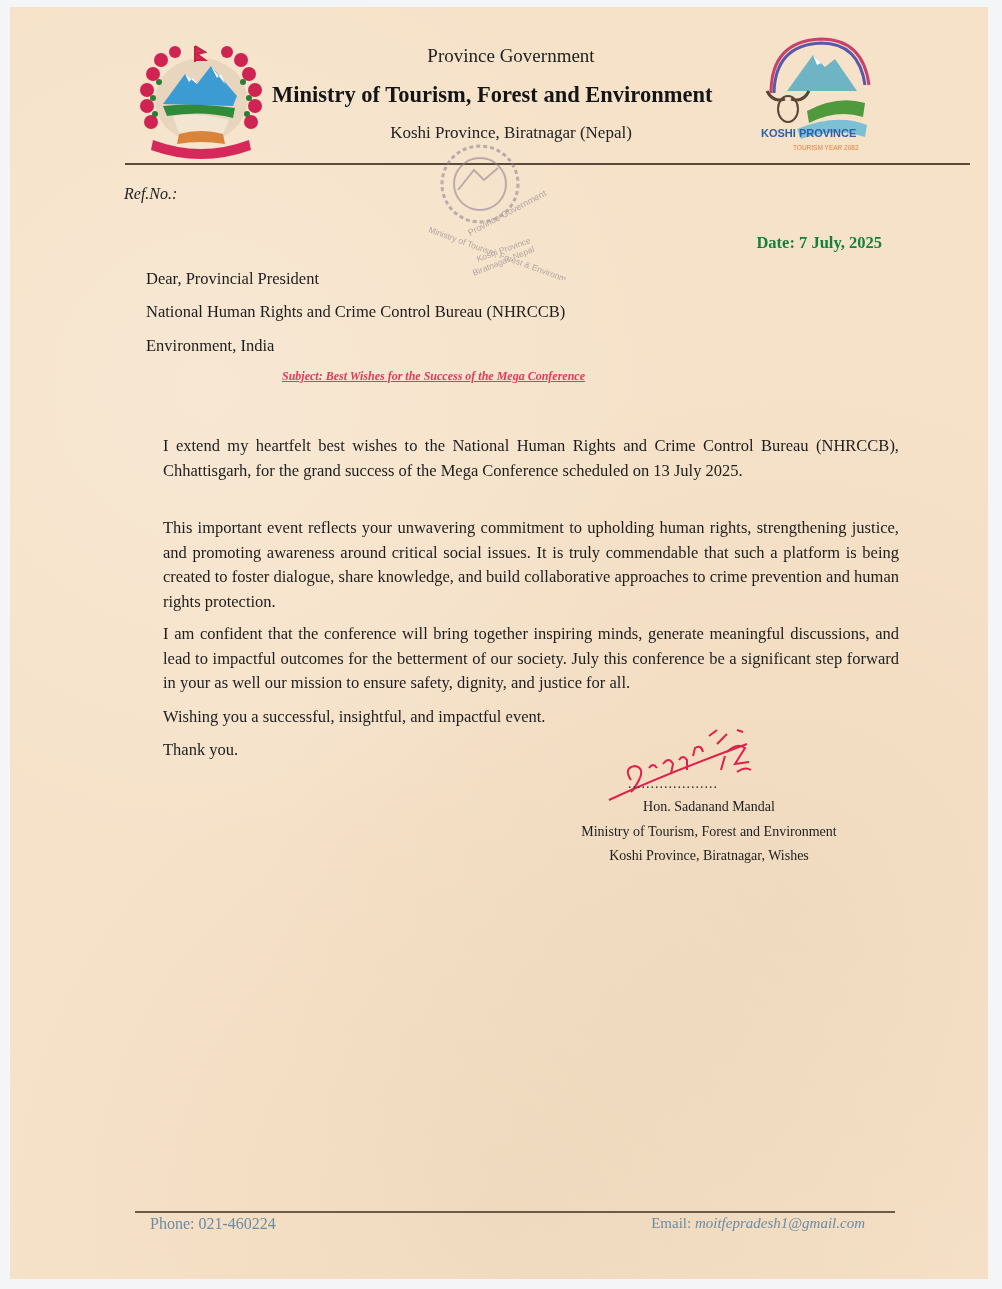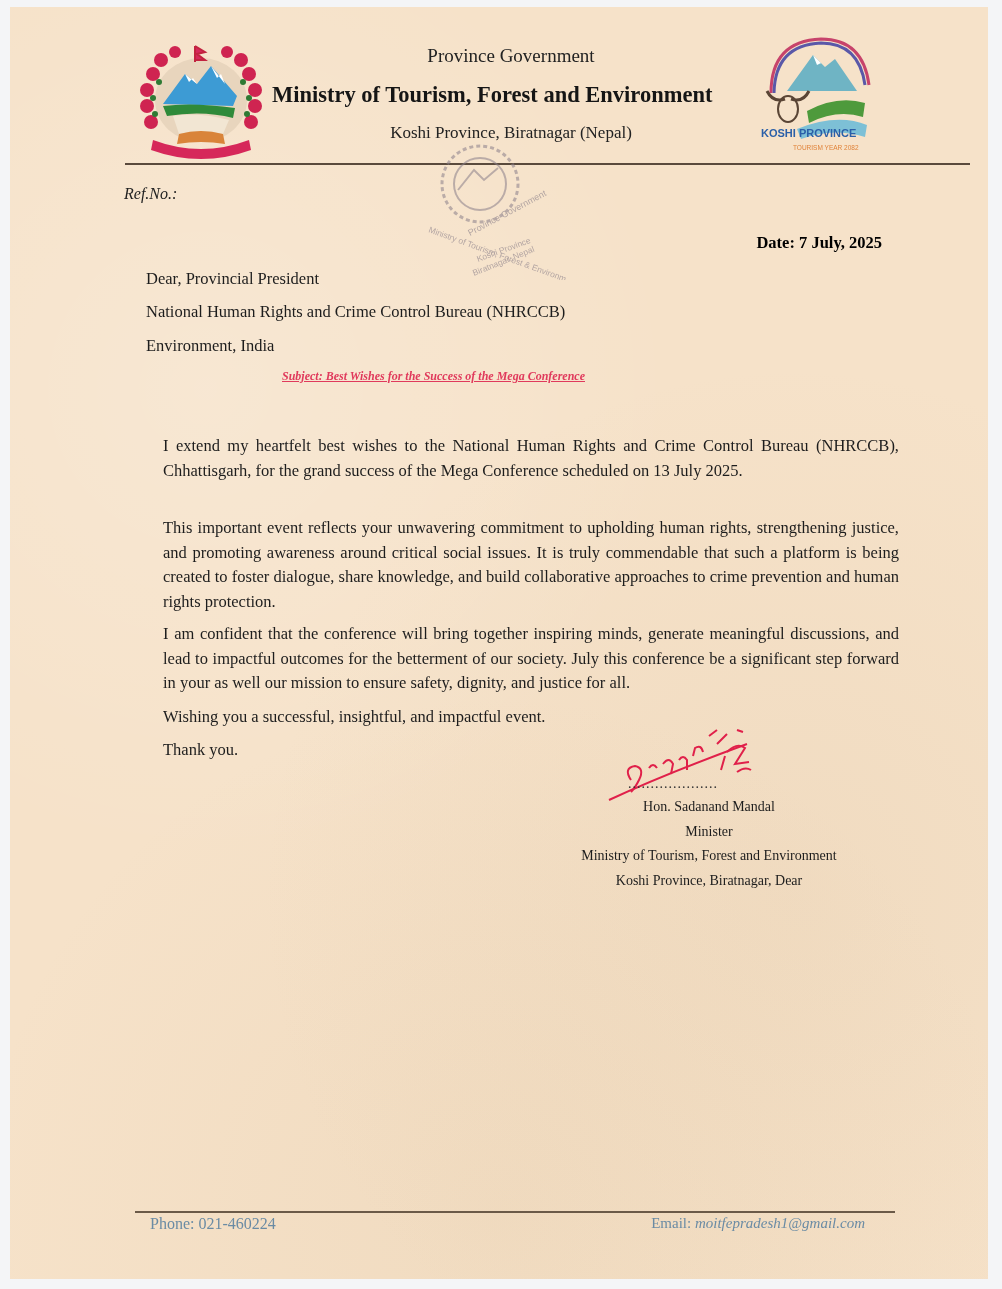--- a/index.html
+++ b/index.html
@@ -15,21 +15,21 @@
       radial-gradient(circle at 20% 30%, rgba(255,255,255,0.18), transparent 40%),
       radial-gradient(circle at 80% 70%, rgba(200,170,130,0.12), transparent 45%),
       radial-gradient(circle at 50% 95%, rgba(210,180,140,0.15), transparent 40%);
   }
   .abs { position: absolute; }
   .hdr-line1 { left: 0; width: 1002px; top: 45px; text-align: center; font-size: 19px; color: #222; padding-left: 20px; box-sizing: border-box; }
   .hdr-line2 { left: 272px; top: 82px; font-size: 22.5px; font-weight: bold; color: #151515; }
   .hdr-line3 { left: 0; width: 1002px; top: 123px; text-align: center; font-size: 17px; color: #222; padding-left: 20px; box-sizing: border-box; }
   .rule-top { left: 125px; top: 163px; width: 845px; height: 2px; background: #5a4a3c; }
   .ref { left: 124px; top: 185px; font-size: 16px; font-style: italic; color: #222; }
-  .date { right: 120px; top: 233px; font-size: 16.5px; font-weight: bold; color: #000000; }
+  .date { right: 120px; top: 233px; font-size: 16.5px; font-weight: bold; color: #15803d; }
   .addr { left: 146px; font-size: 16.5px; color: #1d1d1d; }
   .subject { left: 282px; top: 369px; font-size: 12px; font-weight: bold; font-style: italic; color: #e03a5c; text-decoration: underline; }
   .para { left: 163px; width: 736px; font-size: 16.5px; line-height: 24.5px; color: #1d1d1d; text-align: justify; margin: 0; }
   .sig-block { left: 528px; top: 795px; width: 362px; text-align: center; font-size: 14px; line-height: 24.5px; color: #1d1d1d; }
   .dots { left: 628px; top: 776px; font-size: 14px; letter-spacing: 1px; color: #333; }
   .rule-bottom { left: 135px; top: 1211px; width: 760px; height: 2px; background: #6b5a48; }
   .phone { left: 150px; top: 1215px; font-size: 16px; color: #6a8ba4; }
   .email { right: 137px; top: 1215px; font-size: 15px; color: #6a8ba4; }
   .email i { font-style: italic; }
   .emblem { left: 133px; top: 44px; width: 136px; height: 118px; }
@@ -123,20 +123,19 @@
   <path d="M4 78 Q60 52 142 22" stroke="#e0204a" stroke-width="2" fill="none"></path>
   <path d="M26 58 Q18 46 30 44 Q40 46 34 58 Q30 66 26 70" stroke="#e0204a" stroke-width="2" fill="none"></path>
   <path d="M44 46 q4 -6 8 0 M58 42 q6 -8 10 0 l-2 10 M74 38 q4 -6 8 0 l0 10 M88 34 l2 -8 q6 -4 8 4" stroke="#e0204a" stroke-width="2" fill="none"></path>
   <path d="M104 14 l8 -6 M112 22 l10 -10 M122 30 q10 -10 18 -4 l-10 16 l14 -2 M132 8 l6 2" stroke="#e0204a" stroke-width="2" fill="none"></path>
   <path d="M116 48 l4 -14 M132 50 q8 -6 14 -2" stroke="#e0204a" stroke-width="2" fill="none"></path>
 </svg>
 <div class="abs dots">....................</div>
 
 <div class="abs sig-block">
   <div>Hon. Sadanand Mandal</div>
-  <div>Minister</div>
   <div>Ministry of Tourism, Forest and Environment</div>
-  <div>Koshi Province, Biratnagar, Dear</div>
+  <div>Koshi Province, Biratnagar, Wishes</div>
 </div>
 
 <div class="abs rule-bottom"></div>
 <div class="abs phone">Phone: 021-460224</div>
 <div class="abs email"><span>Email: </span><i>moitfepradesh1@gmail.com</i></div>
 
 </body></html>

